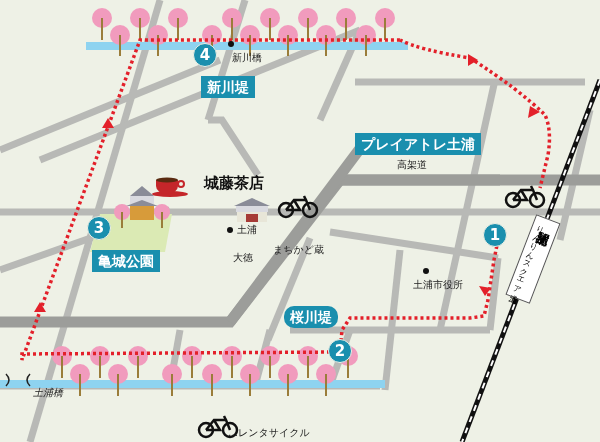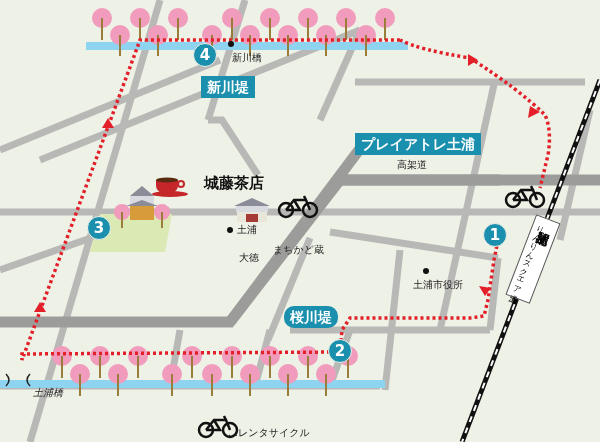--- a/index.html
+++ b/index.html
@@ -206,24 +206,25 @@
   <div class="lbl" style="left:201px;top:76px;">新川堤</div>
   <div class="txt" style="left:232px;top:52px;">新川橋</div>
 
   <div class="lbl" style="left:355px;top:133px;">プレイアトレ土浦</div>
   <div class="txt" style="left:397px;top:159px;">高架道</div>
   <div class="num" style="left:483px;top:223px;">1</div>
 
   <div class="big" style="left:188px;top:174px;margin-left:16px;">城藤茶店</div>
 
   <div class="num" style="left:87px;top:216px;">3</div>
+  <div class="lbl" style="left:92px;top:250px;">亀城公園</div>
 
   <div class="txt" style="left:237px;top:224px;">土浦</div>
   <div class="txt" style="left:233px;top:244px;margin-left:40px;">まちかど蔵</div>
-  <div class="txt" style="left:239px;top:252px;">大徳</div>
+  <div class="txt" style="left:233px;top:252px;">大徳</div>
 
   <div class="txt" style="left:413px;top:279px;">土浦市役所</div>
 
   <div class="lbl" style="left:284px;top:306px;border-radius:10px;">桜川堤</div>
   <div class="num" style="left:328px;top:339px;">2</div>
 
   <div class="txt" style="left:33px;top:387px;font-style:italic;">土浦橋</div>
 
   <div class="station" style="left:520px;top:216px;">
     <span class="v1">土浦駅</span>

